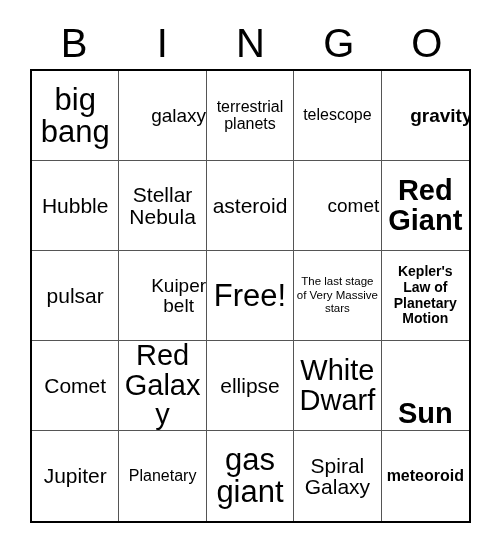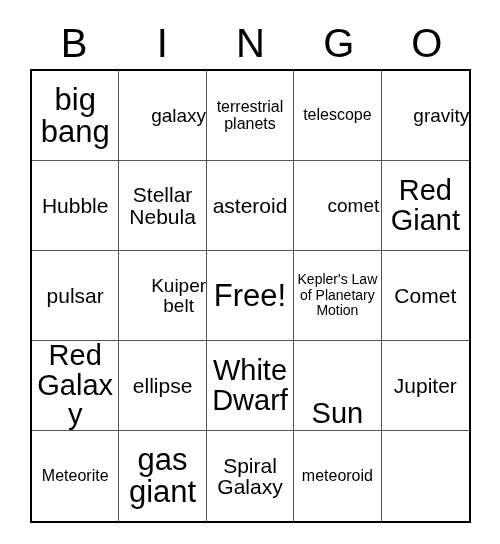--- a/index.html
+++ b/index.html
@@ -57,21 +57,21 @@
     border-right: 1px solid #555555;
     border-bottom: 1px solid #555555;
     display: flex;
     align-items: center;
     justify-content: center;
     text-align: center;
     padding: 1px 2px;
     overflow: hidden;
     background: #ffffff;
   }
-  .cell:nth-child(5n) { border-right: none; }
+  .cell:nth-child(5n) { border-right: none; font-weight: bold; }
   .cell:nth-child(n+21) { border-bottom: none; text-align: center; }
   .cell .txt {
     display: block;
     width: 100%;
     line-height: 1.02;
     word-wrap: break-word;
   }
   
   .s-xxl .txt { font-size: 31px; }
   .s-xl  .txt { font-size: 29px; }
@@ -141,20 +141,23 @@
 
     <div class="cell s-md">
         <span class="txt">pulsar</span>
       </div>
     <div class="cell s-lg">
         <span class="txt">Kuiper belt</span>
       </div>
     <div class="cell s-xxl">
         <span class="txt">Free!</span>
       </div>
+    <div class="cell s-xxs">
+        <span class="txt">The last stage of Very Massive stars</span>
+      </div>
     <div class="cell s-xs">
         <span class="txt">Kepler's Law of Planetary Motion</span>
       </div>
 
     <div class="cell s-md">
         <span class="txt">Comet</span>
       </div>
     <div class="cell s-xl">
         <span class="txt">Red Galaxy</span>
       </div>
@@ -165,21 +168,21 @@
         <span class="txt">White Dwarf</span>
       </div>
     <div class="cell align-bottom s-xl">
         <span class="txt">Sun</span>
       </div>
 
     <div class="cell s-md">
         <span class="txt">Jupiter</span>
       </div>
     <div class="cell s-sm">
-        <span class="txt">Meteorite</span>
+        <span class="txt">Planetary</span>
       </div>
     <div class="cell s-xxl">
         <span class="txt">gas giant</span>
       </div>
     <div class="cell s-md">
         <span class="txt">Spiral Galaxy</span>
       </div>
     <div class="cell s-sm">
         <span class="txt">meteoroid</span>
       </div>

